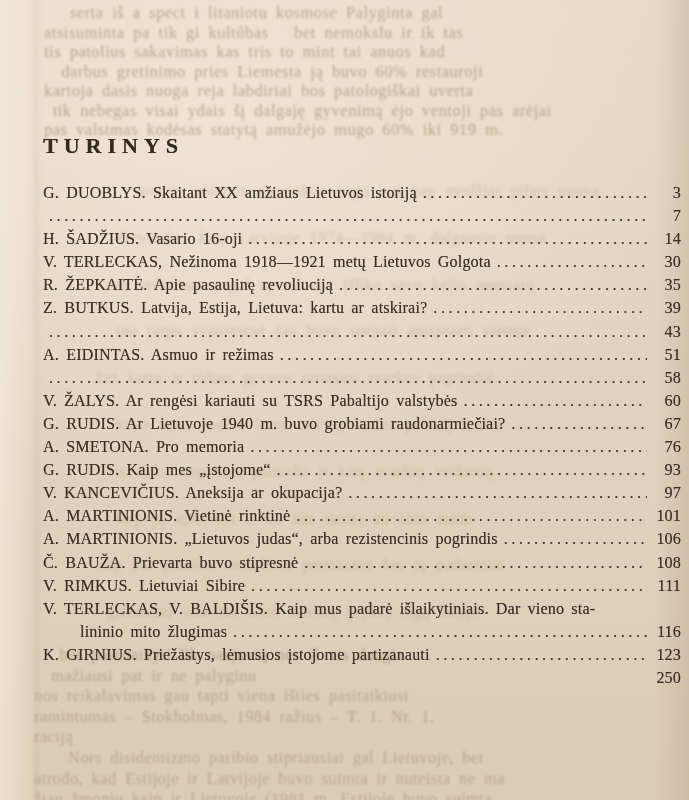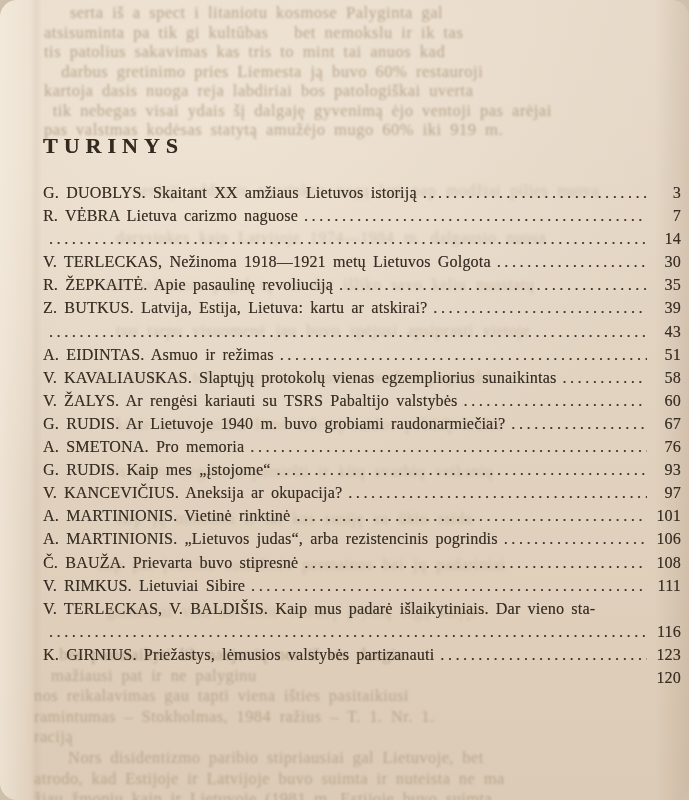--- a/index.html
+++ b/index.html
@@ -11,21 +11,20 @@
   .page {
     position: relative;
     width: 689px; height: 800px;
     overflow: hidden;
     background:
       linear-gradient(270deg, rgba(140,112,84,0.18), rgba(140,112,84,0) 5%),
       linear-gradient(90deg, rgba(249,242,230,0.55), rgba(249,242,230,0) 6%),
       linear-gradient(90deg, rgba(120,95,70,0) 30px, rgba(120,95,70,0.08) 36px, rgba(120,95,70,0) 42px),
       radial-gradient(120% 80% at 30% 15%, rgba(250,243,230,0.45), rgba(250,243,230,0) 60%),
       linear-gradient(180deg, #e7d9c8, var(--paper, #e2d3c1) 45%, #dccbb6 100%);
-    border-radius: 17px;
   }
 
   
   .ghost {
     position: absolute;
     color: var(--ghost, #b4a288);
     filter: blur(1.3px);
     z-index: 1;
     pointer-events: none;
   }
@@ -102,25 +101,25 @@
 
   <div class="title">TURINYS</div>
 
   <div class="toc">
       <div class="row">
         <span class="etext">G. DUOBLYS. Skaitant XX amžiaus Lietuvos istoriją</span>
         <span class="leader">................................................................................................................................................................</span>
         <span class="pnum">3</span>
       </div>
       <div class="row">
-        <span class="etext">R. VĖBRA Lietuva carizmo naguose</span>
         <span class="leader">................................................................................................................................................................</span>
         <span class="pnum">7</span>
       </div>
       <div class="row">
+        <span class="etext">H. ŠADŽIUS. Vasario 16-oji</span>
         <span class="leader">................................................................................................................................................................</span>
         <span class="pnum">14</span>
       </div>
       <div class="row">
         <span class="etext">V. TERLECKAS, Nežinoma 1918—1921 metų Lietuvos Golgota</span>
         <span class="leader">................................................................................................................................................................</span>
         <span class="pnum">30</span>
       </div>
       <div class="row">
         <span class="etext">R. ŽEPKAITĖ. Apie pasaulinę revoliuciją</span>
@@ -135,21 +134,20 @@
       <div class="row">
         <span class="leader">................................................................................................................................................................</span>
         <span class="pnum">43</span>
       </div>
       <div class="row">
         <span class="etext">A. EIDINTAS. Asmuo ir režimas</span>
         <span class="leader">................................................................................................................................................................</span>
         <span class="pnum">51</span>
       </div>
       <div class="row">
-        <span class="etext">V. KAVALIAUSKAS. Slaptųjų protokolų vienas egzempliorius sunaikintas</span>
         <span class="leader">................................................................................................................................................................</span>
         <span class="pnum">58</span>
       </div>
       <div class="row">
         <span class="etext">V. ŽALYS. Ar rengėsi kariauti su TSRS Pabaltijo valstybės</span>
         <span class="leader">................................................................................................................................................................</span>
         <span class="pnum">60</span>
       </div>
       <div class="row">
         <span class="etext">G. RUDIS. Ar Lietuvoje 1940 m. buvo grobiami raudonarmiečiai?</span>
@@ -189,27 +187,28 @@
       <div class="row">
         <span class="etext">V. RIMKUS. Lietuviai Sibire</span>
         <span class="leader">................................................................................................................................................................</span>
         <span class="pnum">111</span>
       </div>
       <div class="row">
         <span class="etext">V. TERLECKAS, V. BALDIŠIS. Kaip mus padarė išlaikytiniais. Dar vieno sta-</span>
         <span class="leader"></span>
       </div>
       <div class="row indent">
+        <span class="etext">lininio mito žlugimas</span>
         <span class="leader">................................................................................................................................................................</span>
         <span class="pnum">116</span>
       </div>
       <div class="row">
-        <span class="etext">K. GIRNIUS. Priežastys, lėmusios valstybės partizanauti</span>
+        <span class="etext">K. GIRNIUS. Priežastys, lėmusios įstojome partizanauti</span>
         <span class="leader">................................................................................................................................................................</span>
         <span class="pnum">123</span>
       </div>
       <div class="row">
         <span class="leader"></span>
-        <span class="pnum">120</span>
+        <span class="pnum">250</span>
       </div>
     </div>
 
 </div>
 
 </body></html>

